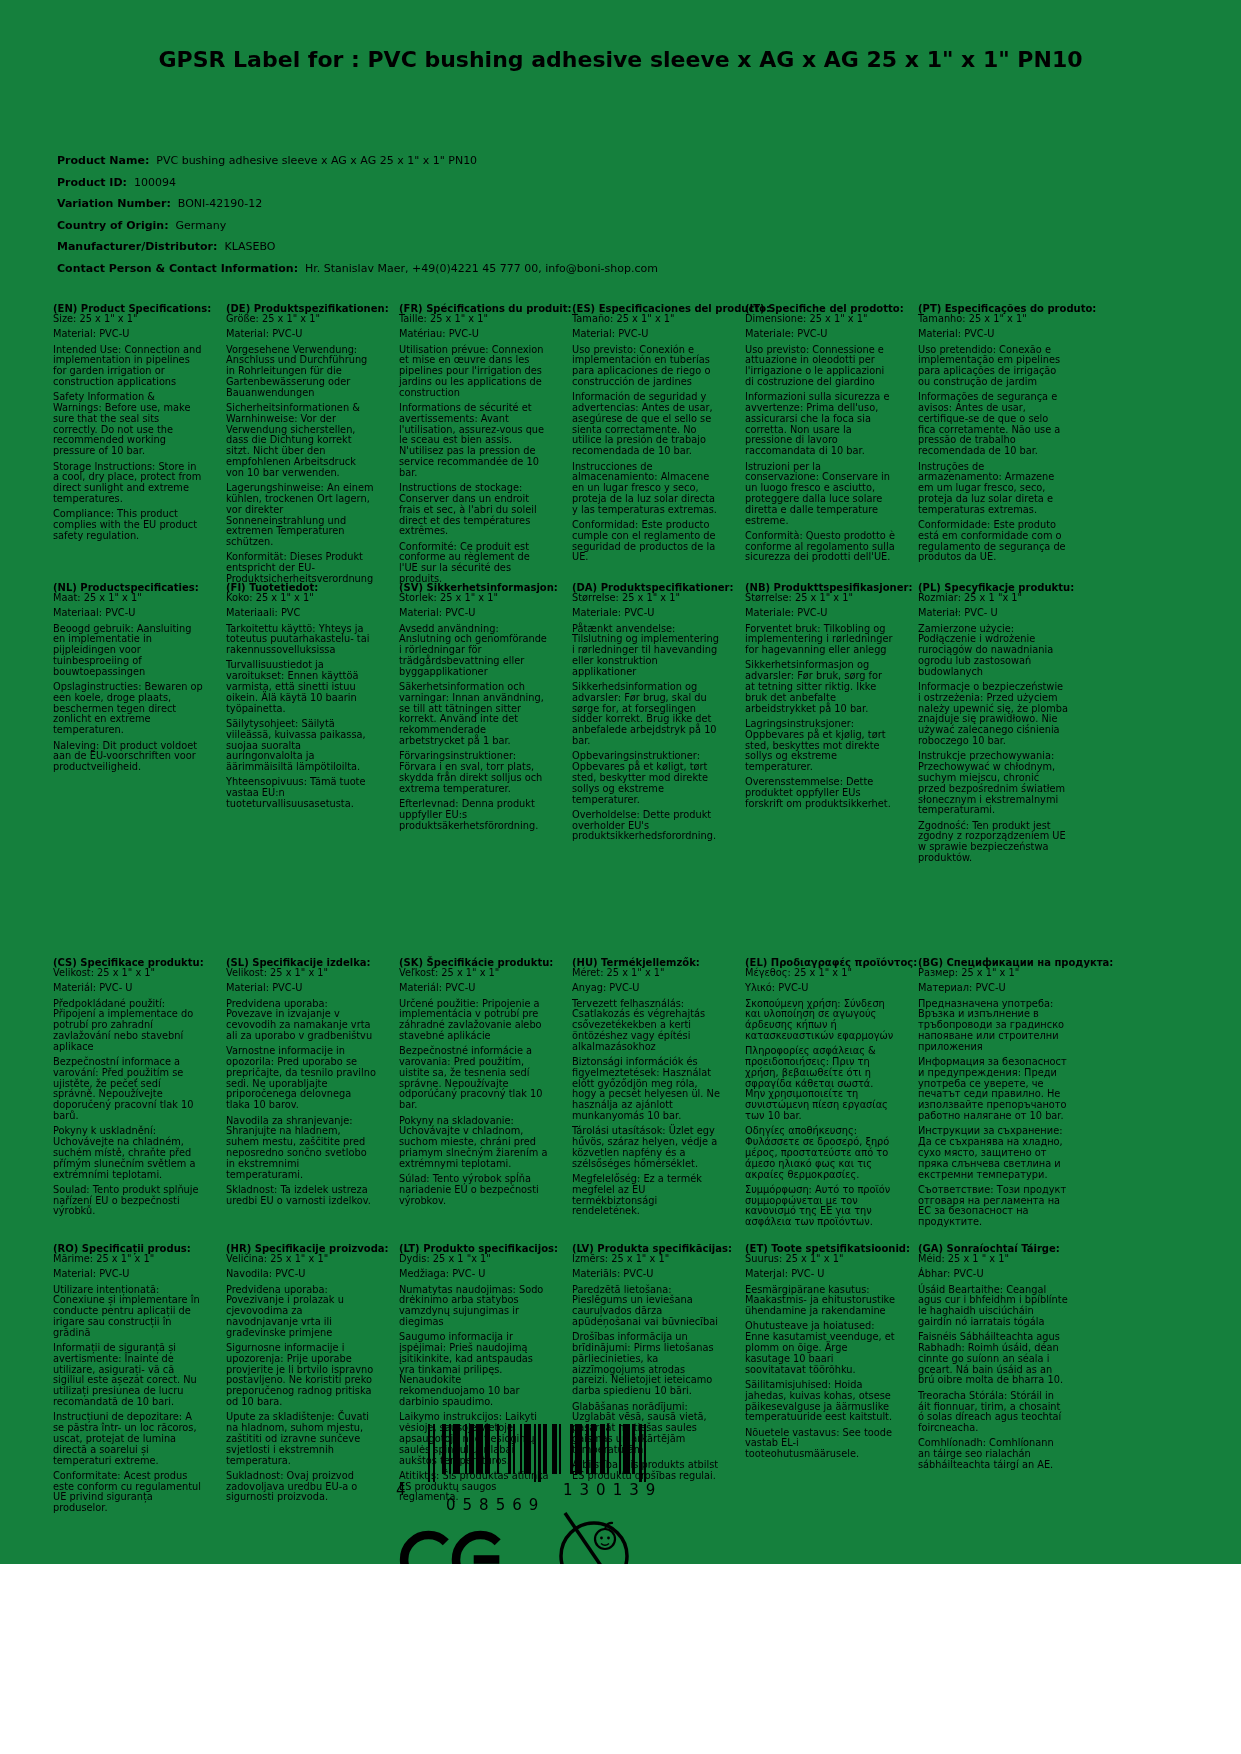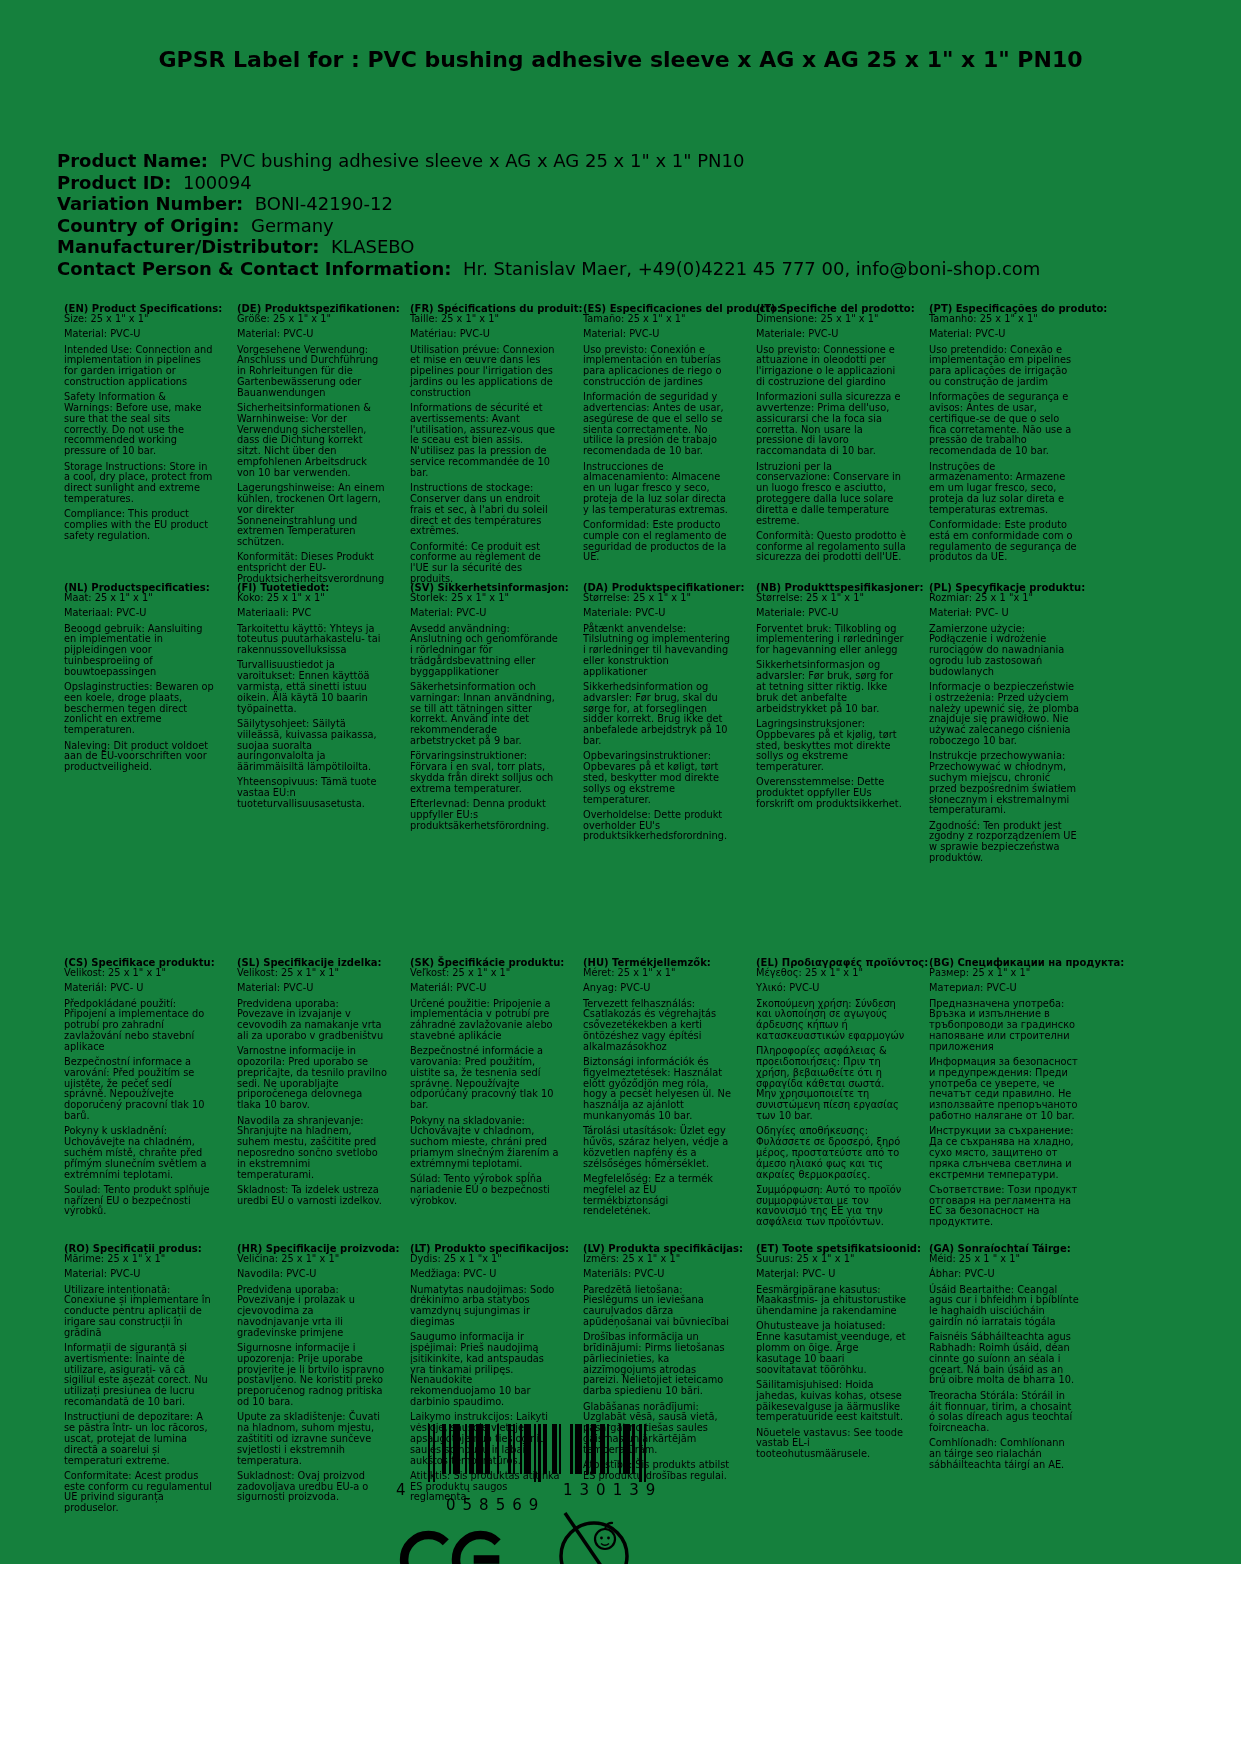--- a/index.html
+++ b/index.html
@@ -4,25 +4,25 @@
 <style>
   * { margin:0; padding:0; box-sizing:border-box; }
   html,body { background:#ffffff; }
   body { font-family:"DejaVu Sans","Liberation Sans",sans-serif; color:#000; }
   .page { position:relative; width:1241px; height:1564px; background:#15803d; overflow:hidden; }
 
   .title { position:absolute; top:44px; left:0; width:100%; text-align:center;
            font-size:22px; font-weight:bold; line-height:31px; }
   .title-inner { display:inline-block; max-width:1010px; }
 
-  .product-info { position:absolute; top:150px; left:57px; font-size:18px; line-height:21.5px; }
+  .product-info { position:absolute; top:150px; left:57px; font-size:11px; line-height:21.5px; }
   .pi-label { font-weight:bold; }
   .pi-value { font-weight:normal; }
 
-  .spec-grid { position:absolute; top:303px; left:64px; width:1020px; }
+  .spec-grid { position:absolute; top:303px; left:53px; width:1020px; }
   .spec-row  { display:grid; grid-template-columns:repeat(6,150px); column-gap:23px; align-items:start; }
   .spec-block { overflow:visible; }
   .spec-header { font-weight:bold; font-size:10px; white-space:nowrap; }
   .spec-line { font-size:9.8px; line-height:10.8px; margin:0 0 4.5px 0; word-wrap:break-word; }
 
   .barcode { position:absolute; left:394px; top:1424px; width:280px; height:82px; }
   .bars { display:flex; margin-left:34px; height:58px; align-items:flex-start; }
   .bar { width:2.3px; height:50px; background:transparent; }
   .bar.on { background:#000; }
   .bar.guard { height:58px; }
@@ -126,21 +126,21 @@
           <p class="spec-line">Tarkoitettu käyttö: Yhteys ja toteutus puutarhakastelu- tai rakennussovelluksissa</p>
           <p class="spec-line">Turvallisuustiedot ja varoitukset: Ennen käyttöä varmista, että sinetti istuu oikein. Älä käytä 10 baarin työpainetta.</p>
           <p class="spec-line">Säilytysohjeet: Säilytä viileässä, kuivassa paikassa, suojaa suoralta auringonvalolta ja äärimmäisiltä lämpötiloilta.</p>
           <p class="spec-line">Yhteensopivuus: Tämä tuote vastaa EU:n tuoteturvallisuusasetusta.</p>
         </div>
         <div class="spec-block">
           <div class="spec-header">(SV) Sikkerhetsinformasjon:</div>
           <p class="spec-line">Storlek: 25 x 1" x 1"</p>
           <p class="spec-line">Material: PVC-U</p>
           <p class="spec-line">Avsedd användning: Anslutning och genomförande i rörledningar för trädgårdsbevattning eller byggapplikationer</p>
-          <p class="spec-line">Säkerhetsinformation och varningar: Innan användning, se till att tätningen sitter korrekt. Använd inte det rekommenderade arbetstrycket på 9 bar.</p>
+          <p class="spec-line">Säkerhetsinformation och varningar: Innan användning, se till att tätningen sitter korrekt. Använd inte det rekommenderade arbetstrycket på 1 bar.</p>
           <p class="spec-line">Förvaringsinstruktioner: Förvara i en sval, torr plats, skydda från direkt solljus och extrema temperaturer.</p>
           <p class="spec-line">Efterlevnad: Denna produkt uppfyller EU:s produktsäkerhetsförordning.</p>
         </div>
         <div class="spec-block">
           <div class="spec-header">(DA) Produktspecifikationer:</div>
           <p class="spec-line">Størrelse: 25 x 1" x 1"</p>
           <p class="spec-line">Materiale: PVC-U</p>
           <p class="spec-line">Påtænkt anvendelse: Tilslutning og implementering i rørledninger til havevanding eller konstruktion applikationer</p>
           <p class="spec-line">Sikkerhedsinformation og advarsler: Før brug, skal du sørge for, at forseglingen sidder korrekt. Brug ikke det anbefalede arbejdstryk på 10 bar.</p>
           <p class="spec-line">Opbevaringsinstruktioner: Opbevares på et køligt, tørt sted, beskytter mod direkte sollys og ekstreme temperaturer.</p>

